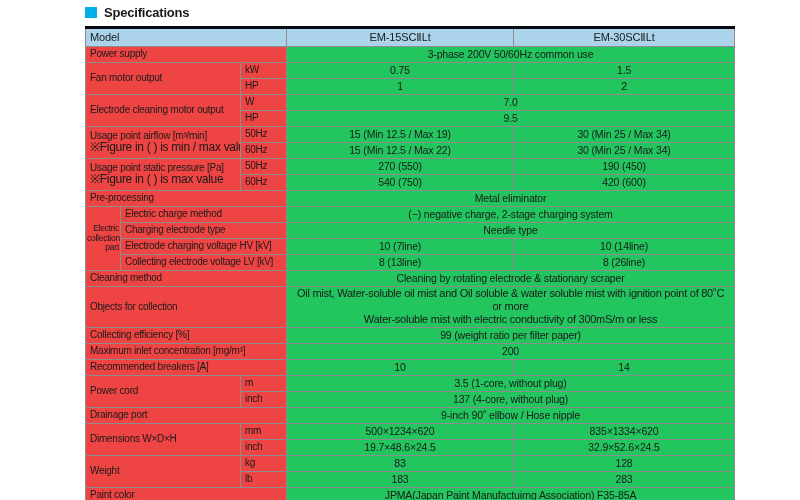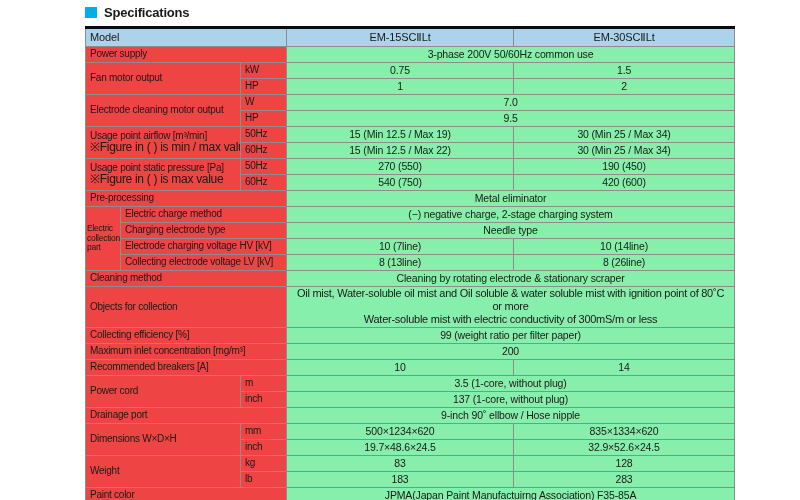--- a/index.html
+++ b/index.html
@@ -7,22 +7,22 @@
   .wrap{position:absolute;left:85px;top:3px;width:651px;}
   .title-row{display:flex;align-items:center;gap:7px;height:18px;margin-bottom:5px;}
   .bullet{width:12px;height:11px;background:#00aee8;flex:0 0 auto;}
   .title{font-size:13px;font-weight:bold;letter-spacing:-0.2px;}
   table{border-collapse:collapse;table-layout:fixed;width:649px;
     border-top:3px solid #070a12;border-bottom:4px solid #0d0d0d;}
   td{border:1px solid #8d8d8d;padding:0 4px;height:15px;line-height:1.05;
     overflow:hidden;white-space:nowrap;font-size:10.5px;}
   tr.head td{background:#abd4ea;height:17px;font-size:11px;letter-spacing:-0.1px;}
   td.lbl{background:#ef4444;text-align:left;font-size:10px;letter-spacing:-0.25px;}
-  td.val{text-align:center;background:#86efac;letter-spacing:-0.15px;}
-  td.grp{font-size:8.5px;text-align:left;white-space:normal;line-height:1.12;padding:0 1px;}
+  td.val{text-align:center;background:#22c55e;letter-spacing:-0.15px;}
+  td.grp{font-size:8.5px;text-align:right;white-space:normal;line-height:1.12;padding:0 1px;}
   .note{font-size:12px;letter-spacing:-0.3px;}
   tr.objects td{height:25px;}
   td.obj-val{font-size:11px;white-space:normal;line-height:1.2;letter-spacing:-0.25px;}
 </style>
 </head>
 <body>
 
 <div class="wrap">
   <div class="title-row">
     <span class="bullet"></span>
@@ -153,21 +153,21 @@
         <td class="val">14</td>
       </tr>
 
       <tr>
         <td class="lbl" colspan="2" rowspan="2">Power cord</td>
         <td class="lbl">m</td>
         <td class="val" colspan="2">3.5 (1-core, without plug)</td>
       </tr>
       <tr>
         <td class="lbl">inch</td>
-        <td class="val" colspan="2">137 (1-core, without plug)</td>
+        <td class="val" colspan="2">137 (4-core, without plug)</td>
       </tr>
 
       <tr>
         <td class="lbl" colspan="3">Drainage port</td>
         <td class="val" colspan="2">9-inch 90˚ ellbow / Hose nipple</td>
       </tr>
 
       <tr>
         <td class="lbl" colspan="2" rowspan="2">Dimensions W×D×H</td>
         <td class="lbl">mm</td>

